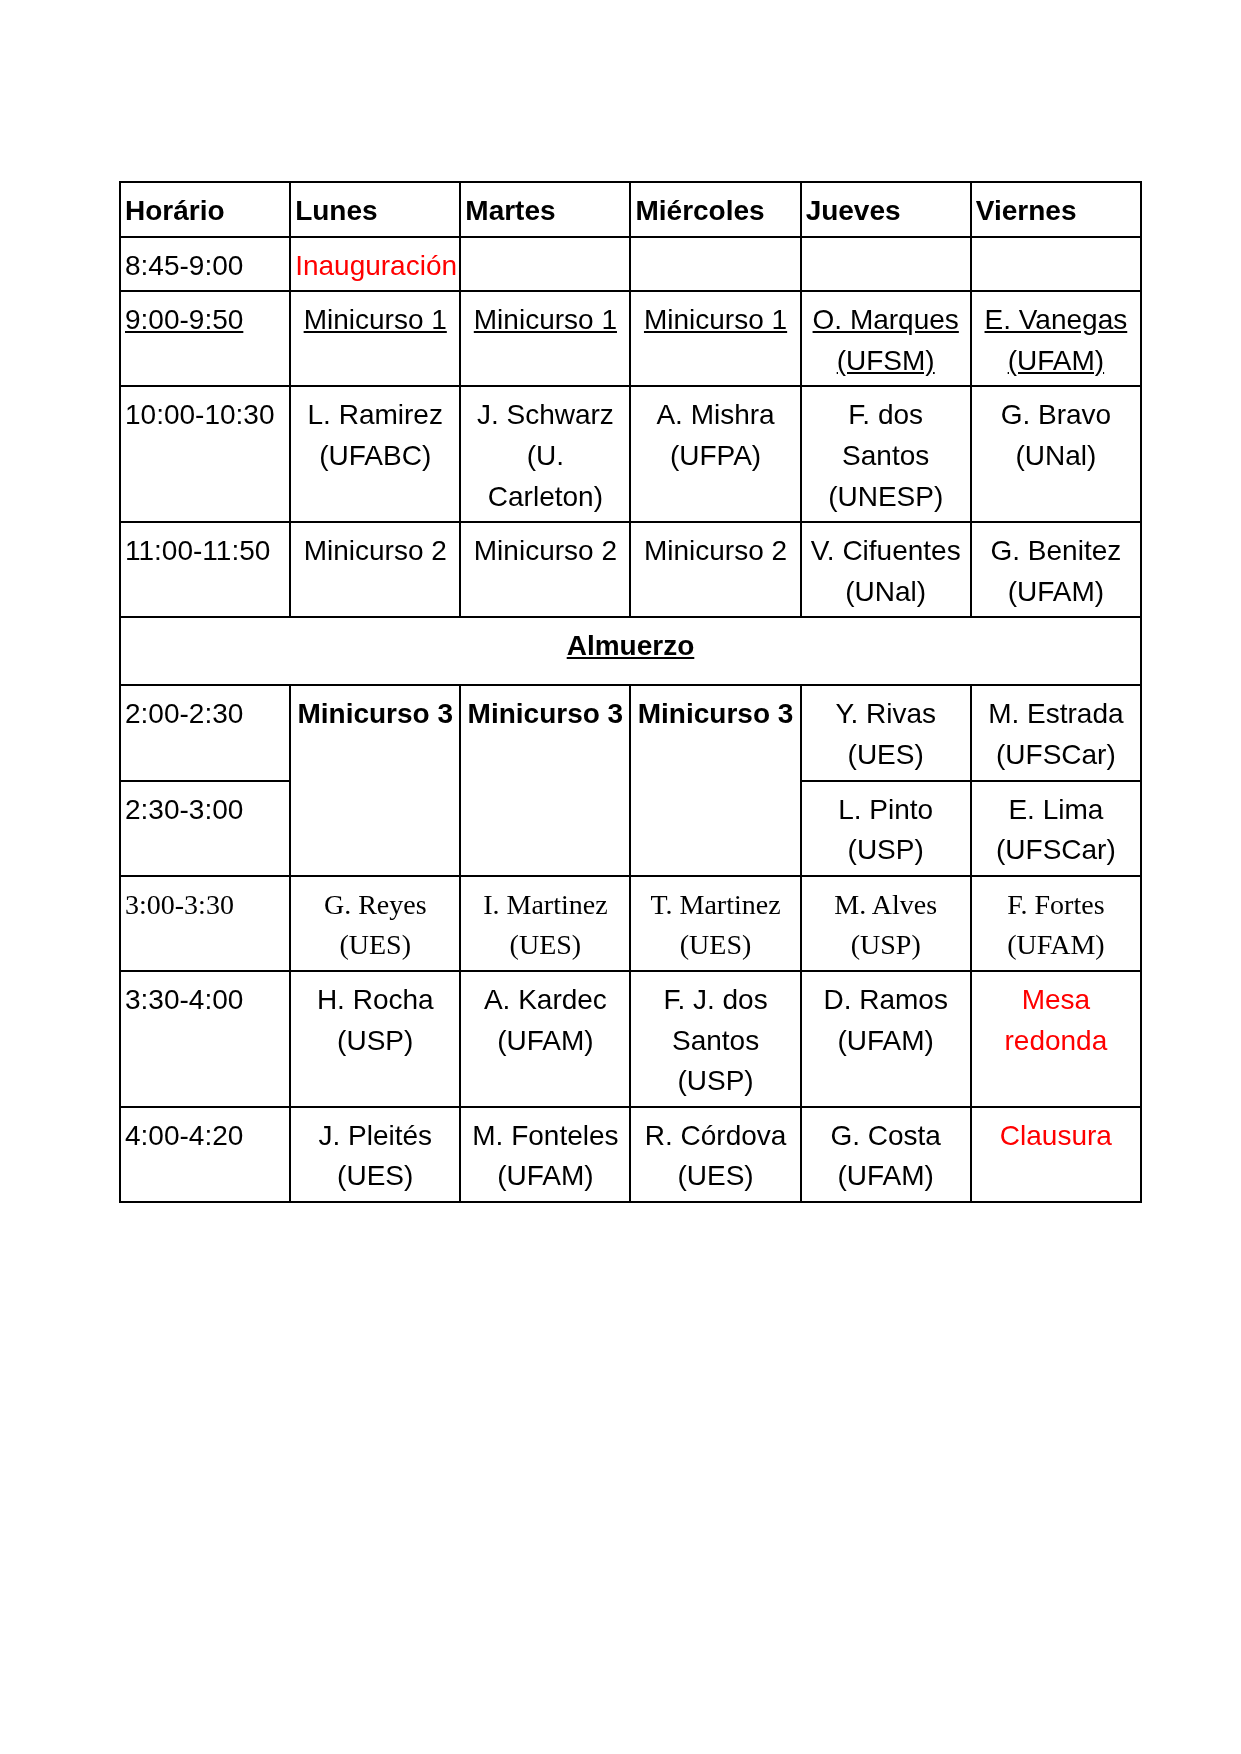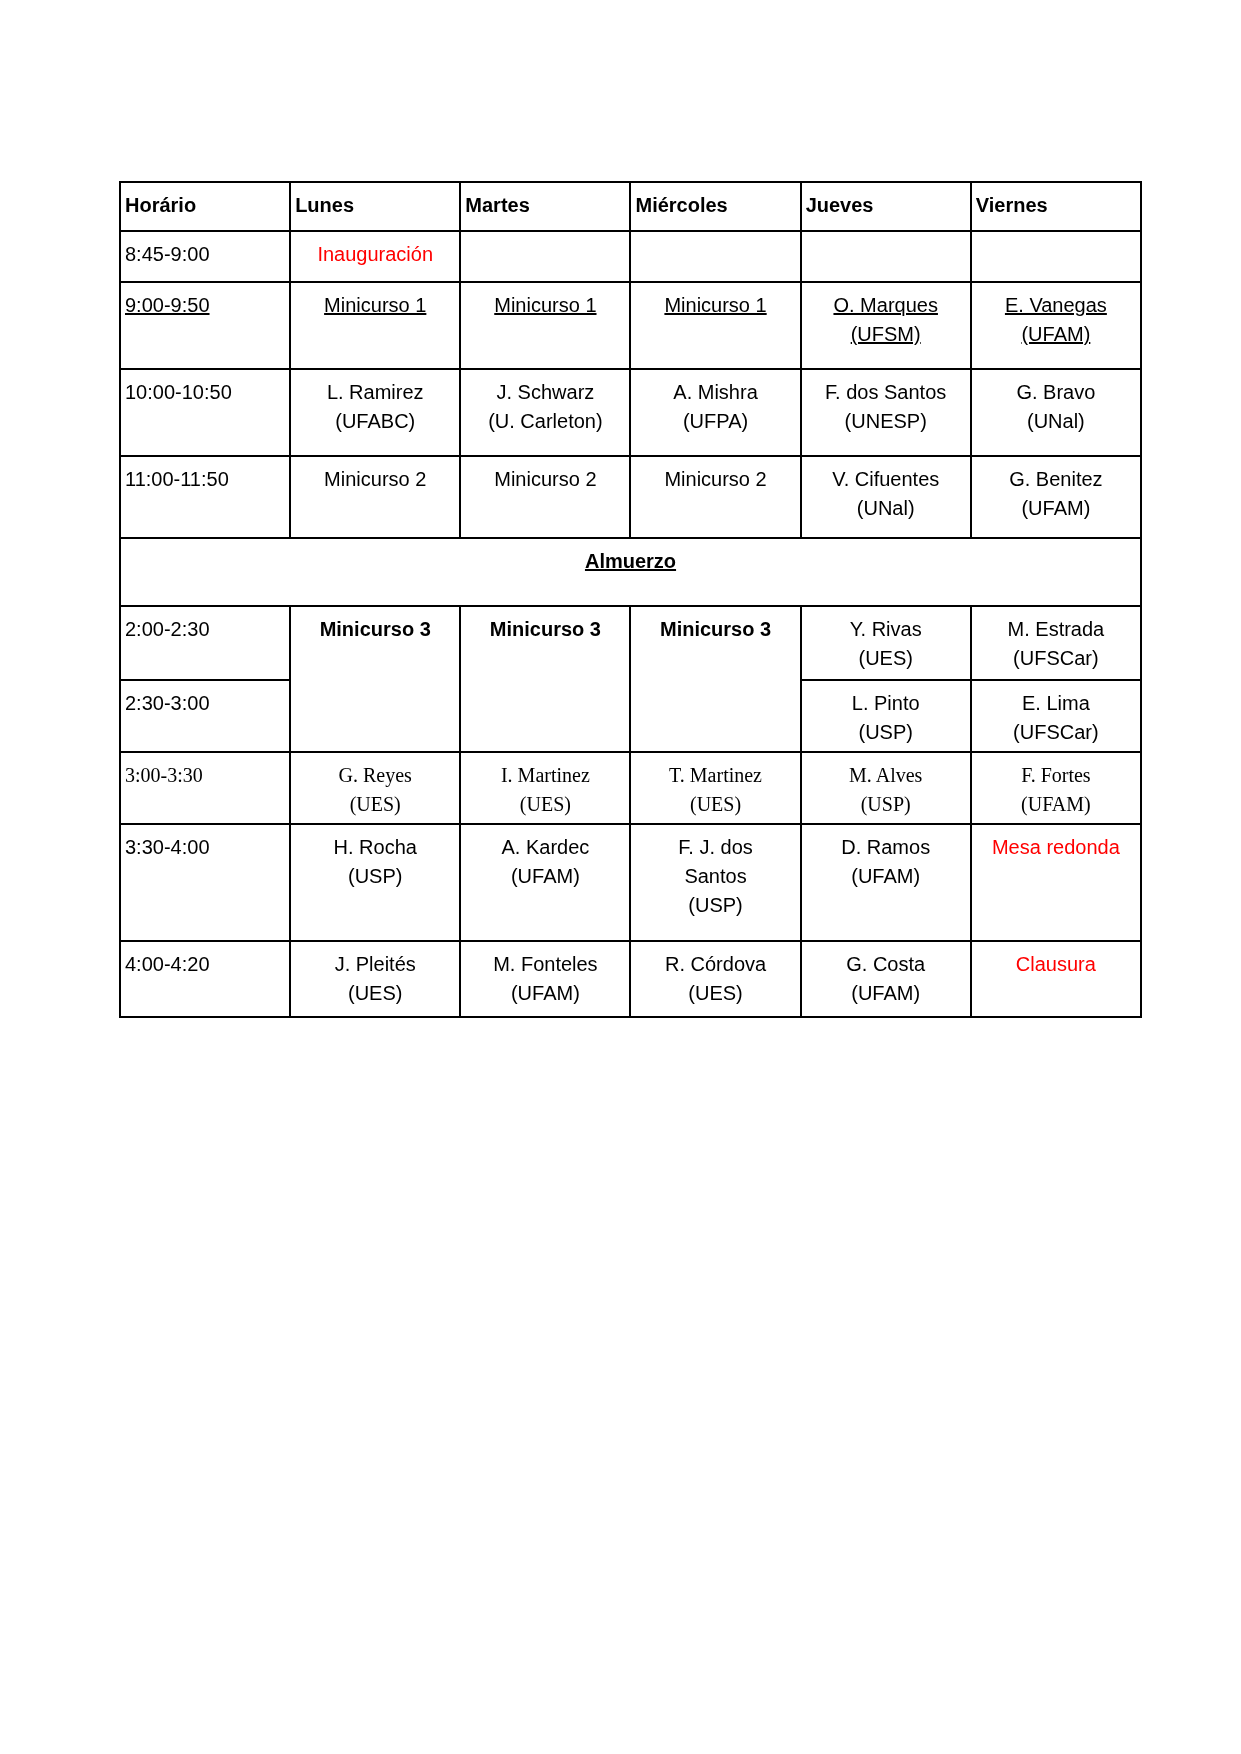--- a/index.html
+++ b/index.html
@@ -11,21 +11,21 @@
     font-family: "Liberation Sans", "DejaVu Sans", sans-serif;
     color: #000000;
   }
   table.schedule {
     position: absolute;
     left: 119px;
     top: 181px;
     width: 1023px;
     border-collapse: collapse;
     table-layout: fixed;
-    font-size: 20px;
+    font-size: 28px;
     line-height: 1.45;
   }
   table.schedule col { width: 16.666%; }
   table.schedule th,
   table.schedule td {
     border: 2px solid #000000;
     padding: 8px 4px 4px 4px;
     vertical-align: top;
     overflow: hidden;
   }
@@ -103,21 +103,21 @@
         <div>O. Marques</div>
         <div>(UFSM)</div>
       </td>
       <td class="slot">
         <div>E. Vanegas</div>
         <div>(UFAM)</div>
       </td>
     </tr>
 
     <tr class="r-t10">
-      <td class="time">10:00-10:50</td>
+      <td class="time">10:00-10:30</td>
       <td class="slot">
         <div>L. Ramirez</div>
         <div>(UFABC)</div>
       </td>
       <td class="slot">
         <div>J. Schwarz</div>
         <div>(U. Carleton)</div>
       </td>
       <td class="slot">
         <div>A. Mishra</div>

